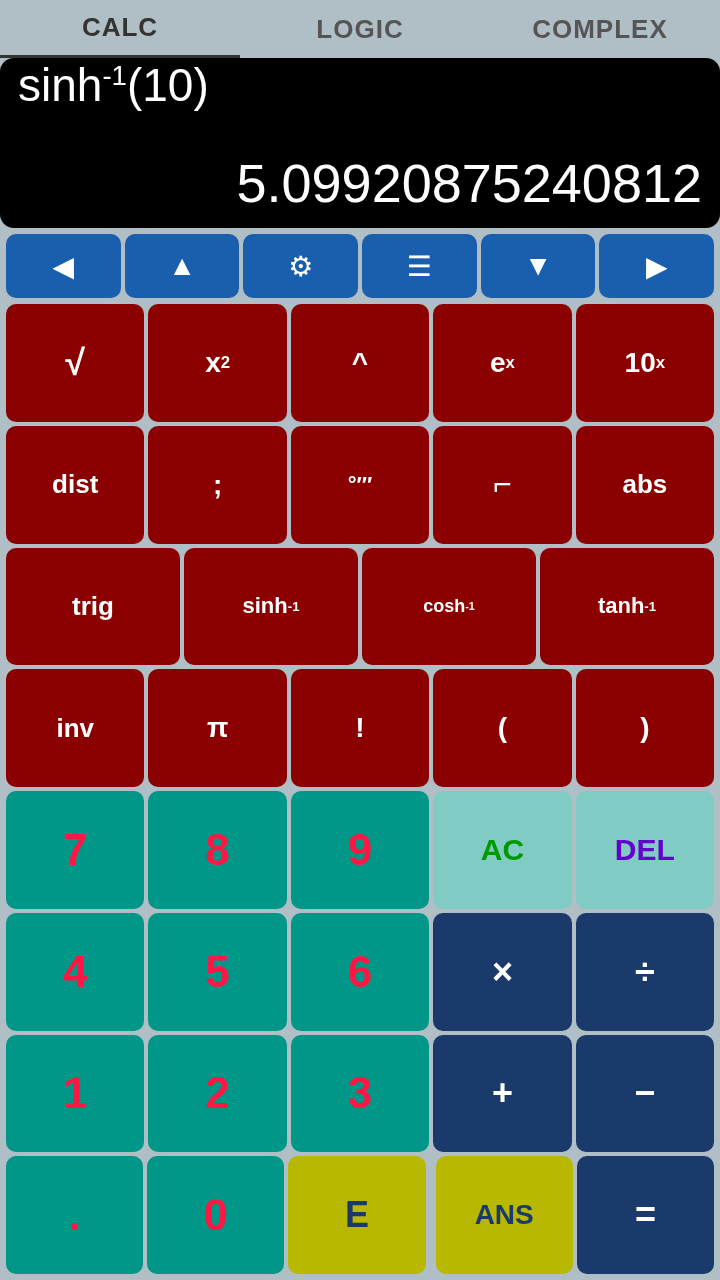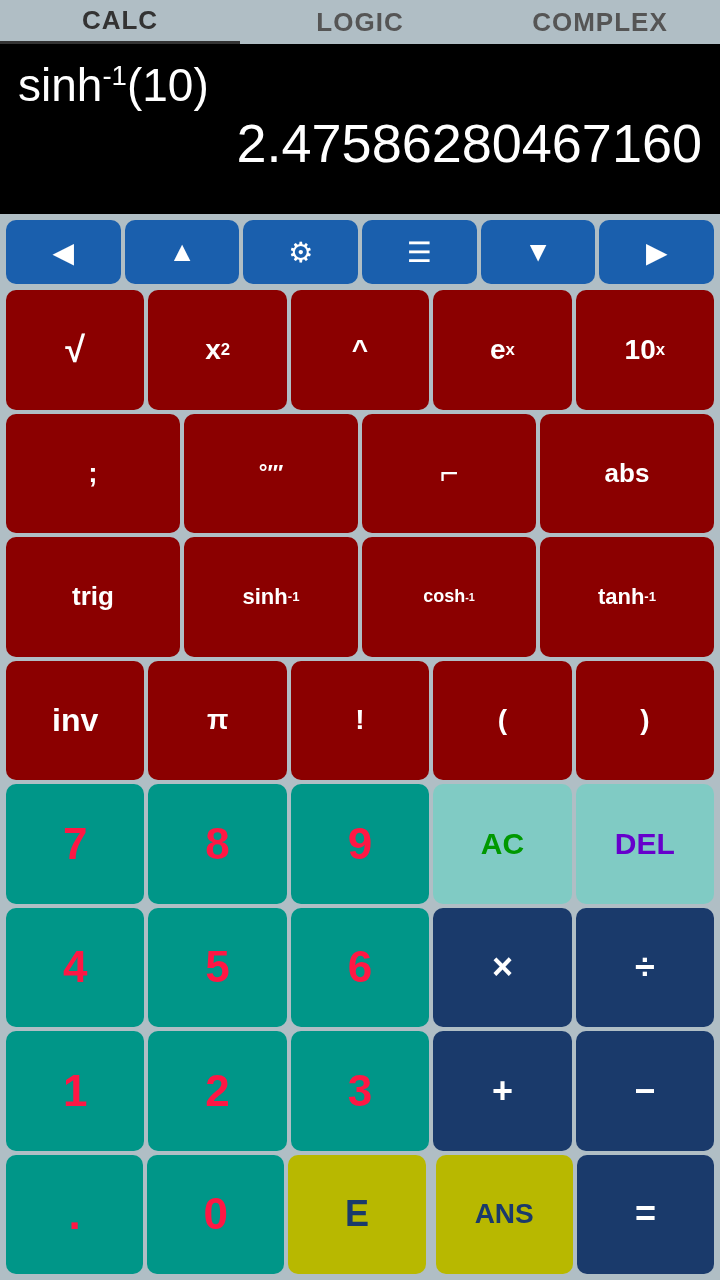--- a/index.html
+++ b/index.html
@@ -10,21 +10,21 @@
       font-family: Arial, sans-serif;
       overflow: hidden;
       display: flex;
       flex-direction: column;
     }
 
     
     #tab-bar {
       display: flex;
       background: #b0bec5;
-      height: 44px;
+      height: 58px;
     }
     .tab {
       flex: 1;
       display: flex;
       align-items: center;
       justify-content: center;
       font-size: 26px;
       font-weight: bold;
       color: #555;
       cursor: pointer;
@@ -32,24 +32,26 @@
     }
     .tab.active {
       background: #b0bec5;
       color: #333;
       border-bottom: 3px solid #333;
     }
 
     
     #display {
       background: #000;
-      padding: 14px 18px 14px 18px;
+      padding: 0 18px 14px 18px;
       min-height: 170px;
       display: flex;
       flex-direction: column;
+      justify-content: space-between;
+      border-radius: 14px;
     }
     #display-expression {
       color: #fff;
       font-size: 46px;
       font-weight: normal;
       text-align: left;
     }
     #display-result {
       color: #fff;
       font-size: 54px;
@@ -124,21 +126,21 @@
 <body>
 
 <div id="tab-bar">
   <div class="tab active">CALC</div>
   <div class="tab">LOGIC</div>
   <div class="tab">COMPLEX</div>
 </div>
 
 <div id="display">
   <div id="display-expression">sinh<sup>-1</sup>(10)</div>
-  <div id="display-result">2.47586280467160</div>
+  <div id="display-result">5.09920875240812</div>
 </div>
 
 <div id="nav-row">
   <button class="nav-btn">◀</button>
   <button class="nav-btn">▲</button>
   <button class="nav-btn">⚙</button>
   <button class="nav-btn">☰</button>
   <button class="nav-btn">▼</button>
   <button class="nav-btn">▶</button>
 </div>
@@ -147,35 +149,36 @@
 
   <div class="key-row">
     <button class="key key-dark-red" style="font-size:36px;">√</button>
     <button class="key key-dark-red">x<sup>2</sup></button>
     <button class="key key-dark-red">^</button>
     <button class="key key-dark-red">e<sup>x</sup></button>
     <button class="key key-dark-red">10<sup>x</sup></button>
   </div>
 
   <div class="key-row">
+    <button class="key key-dark-red" style="font-size:26px;">dist</button>
     <button class="key key-dark-red">;</button>
     <button class="key key-dark-red" style="font-size:22px;">°′″</button>
     <button class="key key-dark-red" style="font-size:32px;">⌐</button>
     <button class="key key-dark-red" style="font-size:26px;text-align:center;">abs</button>
   </div>
 
   <div class="key-row">
     <button class="key key-dark-red" style="font-size:26px;">trig</button>
     <button class="key key-dark-red" style="font-size:22px;">sinh<sup>-1</sup></button>
     <button class="key key-dark-red" style="font-size:18px;">cosh<sup>-1</sup></button>
     <button class="key key-dark-red" style="font-size:22px;">tanh<sup>-1</sup></button>
   </div>
 
   <div class="key-row">
-    <button class="key key-dark-red" style="font-size:32px;">inv</button>
+    <button class="key key-dark-red" style="font-size:26px;">inv</button>
     <button class="key key-dark-red">π</button>
     <button class="key key-dark-red">!</button>
     <button class="key key-dark-red">(</button>
     <button class="key key-dark-red">)</button>
   </div>
 
   <div class="key-row">
     <button class="key key-teal" style="color:#ff1744;font-size:44px;">7</button>
     <button class="key key-teal" style="color:#ff1744;font-size:44px;">8</button>
     <button class="key key-teal" style="color:#ff1744;font-size:44px;">9</button>

